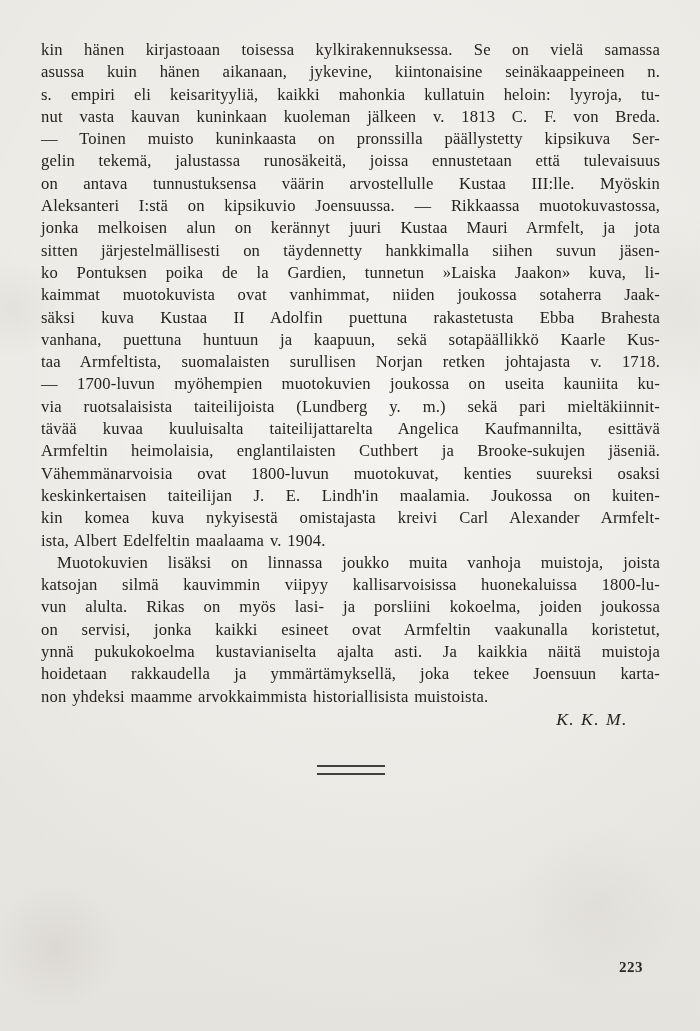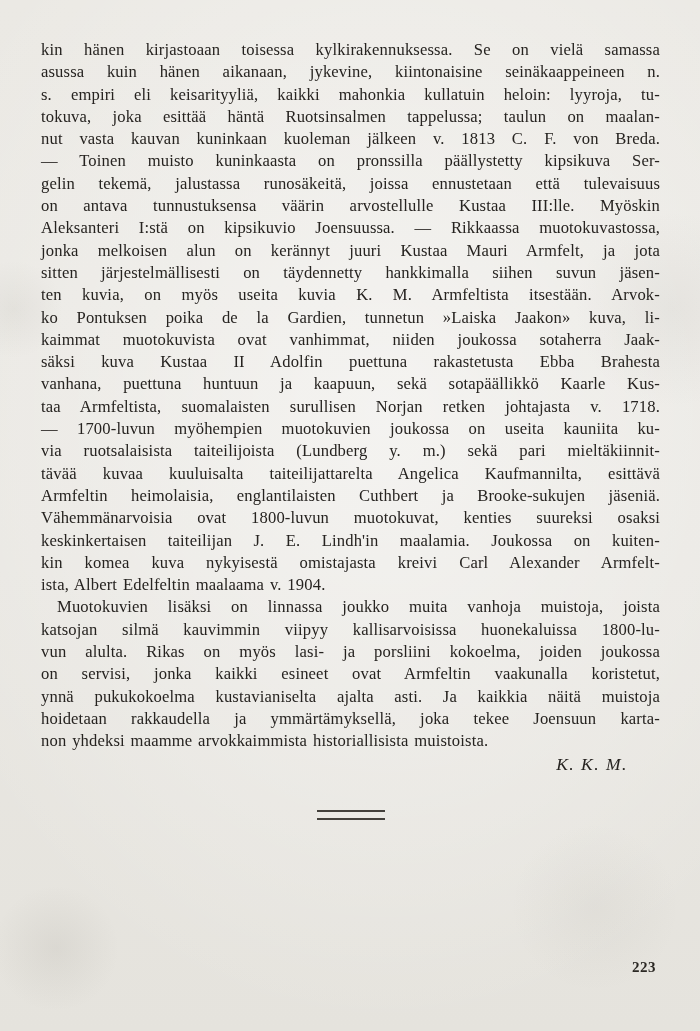--- a/index.html
+++ b/index.html
@@ -67,44 +67,42 @@
     position: relative;
     width: 68px;
     height: 6px;
     margin: 35px auto 0 auto;
     border-top: 2px solid #43403b;
     border-bottom: 2px solid #43403b;
   }
   .page-number {
     position: absolute;
     top: 959px;
-    right: 44px;
+    right: 57px;
     font-size: 15px;
     font-weight: bold;
     letter-spacing: 0.5px;
     color: #2b2824;
   }
 </style>
 </head>
 <body>
 
 <main class="page">
   <section class="body-text" id="body-text">
       <div class="line">kin hänen kirjastoaan toisessa kylkirakennuksessa. Se on vielä samassa</div>
       <div class="line">asussa kuin hänen aikanaan, jykevine, kiintonaisine seinäkaappeineen n.</div>
       <div class="line">s. empiri eli keisarityyliä, kaikki mahonkia kullatuin heloin: lyyroja, tu-</div>
-      <div class="line">tokuva, joka esittää häntä Ruotsinsalmen tappelussa; taulun on maalan-</div>
       <div class="line">nut vasta kauvan kuninkaan kuoleman jälkeen v. 1813 C. F. von Breda.</div>
       <div class="line">— Toinen muisto kuninkaasta on pronssilla päällystetty kipsikuva Ser-</div>
       <div class="line">gelin tekemä, jalustassa runosäkeitä, joissa ennustetaan että tulevaisuus</div>
       <div class="line">on antava tunnustuksensa väärin arvostellulle Kustaa III:lle. Myöskin</div>
       <div class="line">Aleksanteri I:stä on kipsikuvio Joensuussa. — Rikkaassa muotokuvastossa,</div>
       <div class="line">jonka melkoisen alun on kerännyt juuri Kustaa Mauri Armfelt, ja jota</div>
       <div class="line">sitten järjestelmällisesti on täydennetty hankkimalla siihen suvun jäsen-</div>
-      <div class="line">ten kuvia, on myös useita kuvia K. M. Armfeltista itsestään. Arvok-</div>
       <div class="line">ko Pontuksen poika de la Gardien, tunnetun »Laiska Jaakon» kuva, li-</div>
       <div class="line">kaimmat muotokuvista ovat vanhimmat, niiden joukossa sotaherra Jaak-</div>
       <div class="line">säksi kuva Kustaa II Adolfin puettuna rakastetusta Ebba Brahesta</div>
       <div class="line">vanhana, puettuna huntuun ja kaapuun, sekä sotapäällikkö Kaarle Kus-</div>
       <div class="line">taa Armfeltista, suomalaisten surullisen Norjan retken johtajasta v. 1718.</div>
       <div class="line">— 1700-luvun myöhempien muotokuvien joukossa on useita kauniita ku-</div>
       <div class="line">via ruotsalaisista taiteilijoista (Lundberg y. m.) sekä pari mieltäkiinnit-</div>
       <div class="line">tävää kuvaa kuuluisalta taiteilijattarelta Angelica Kaufmannilta, esittävä</div>
       <div class="line">Armfeltin heimolaisia, englantilaisten Cuthbert ja Brooke-sukujen jäseniä.</div>
       <div class="line">Vähemmänarvoisia ovat 1800-luvun muotokuvat, kenties suureksi osaksi</div>

